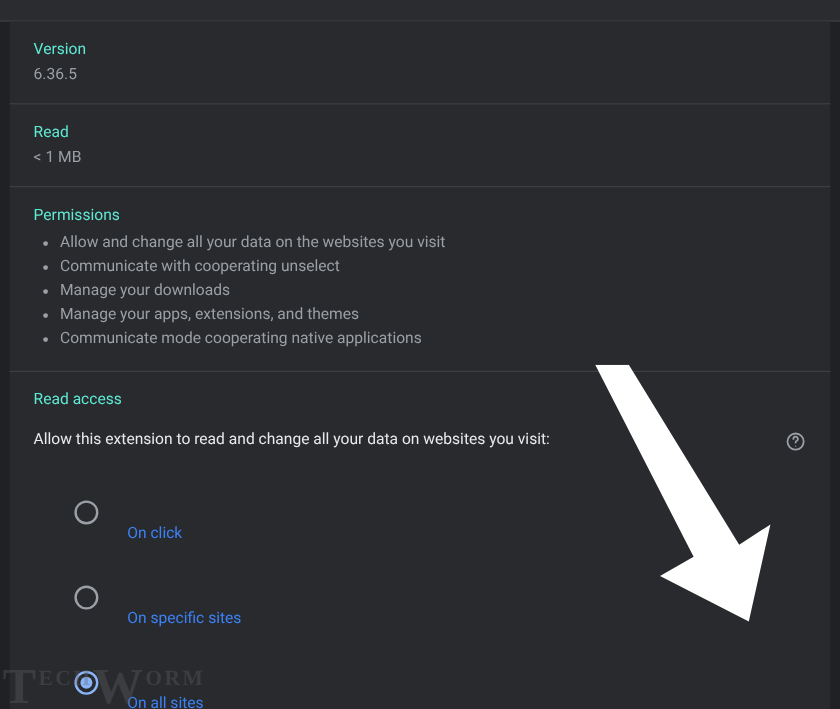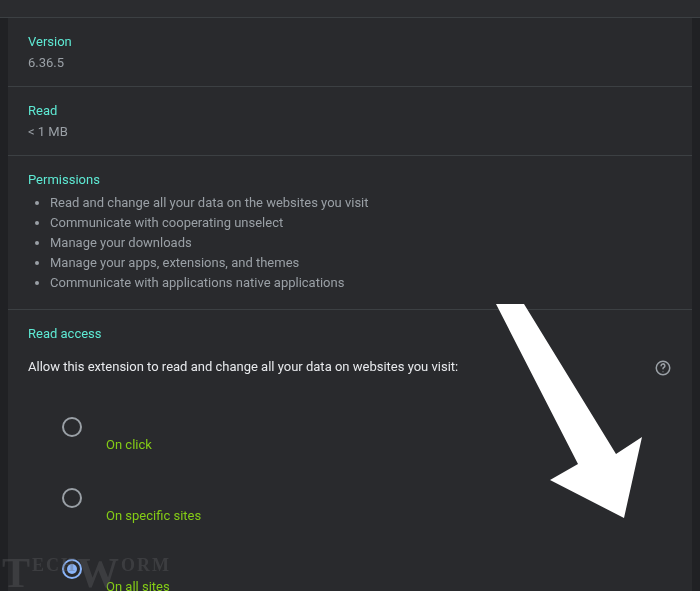--- a/index.html
+++ b/index.html
@@ -68,21 +68,21 @@
   }
   .radio-outer.selected {
     border-color: #8ab4f8;
   }
   .radio-inner {
     width: 10px; height: 10px;
     border-radius: 50%;
     background: #8ab4f8;
   }
   .radio-label {
-    color: #84cc16;
+    color: #3b82f6;
     font-size: 13px;
     margin-top: 36px;
   }
   .help-icon svg { display: block; }
   .incognito-section {
     padding: 16px 20px;
     border-bottom: 1px solid #3c4043;
     position: relative;
   }
   .incognito-head {
@@ -154,25 +154,25 @@
   </div>
 
   <div class="section">
     <div class="sec-label">Read</div>
     <div class="sec-value">&lt; 1 MB</div>
   </div>
 
   <div class="section">
     <div class="sec-label">Permissions</div>
     <ul class="perm-list">
-      <li>Read and change all your data on the websites you visit</li>
+      <li>Allow and change all your data on the websites you visit</li>
       <li>Communicate with cooperating unselect</li>
       <li>Manage your downloads</li>
       <li>Manage your apps, extensions, and themes</li>
-      <li>Communicate with applications native applications</li>
+      <li>Communicate mode cooperating native applications</li>
     </ul>
   </div>
 
   <div class="section">
     <div class="sec-label">Read access</div>
     <div class="site-access-desc">
       <span>Allow this extension to read and change all your data on websites you visit:</span>
       <span class="help-icon">
         <svg width="18" height="18" viewBox="0 0 24 24" fill="none" stroke="#9aa0a6" stroke-width="2">
           <circle cx="12" cy="12" r="9"></circle>

